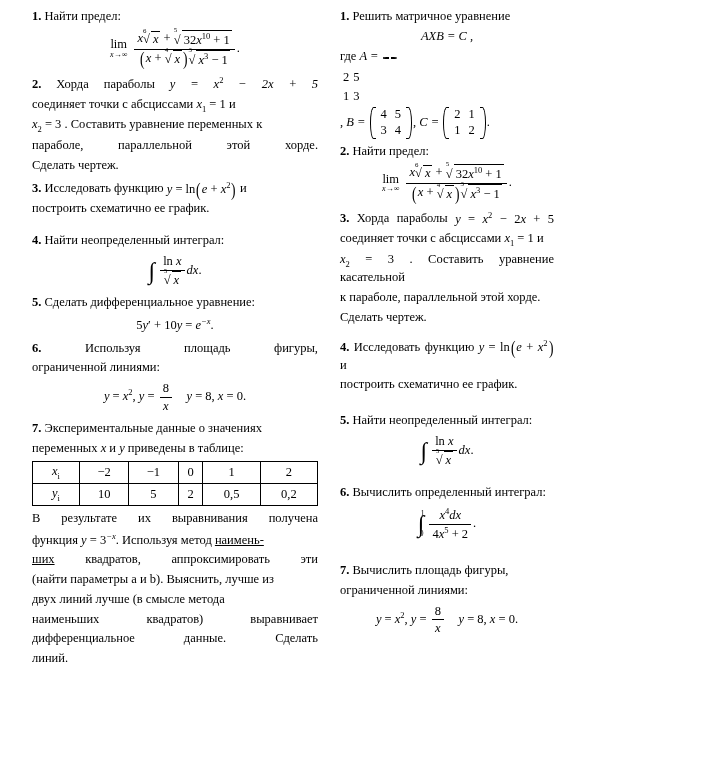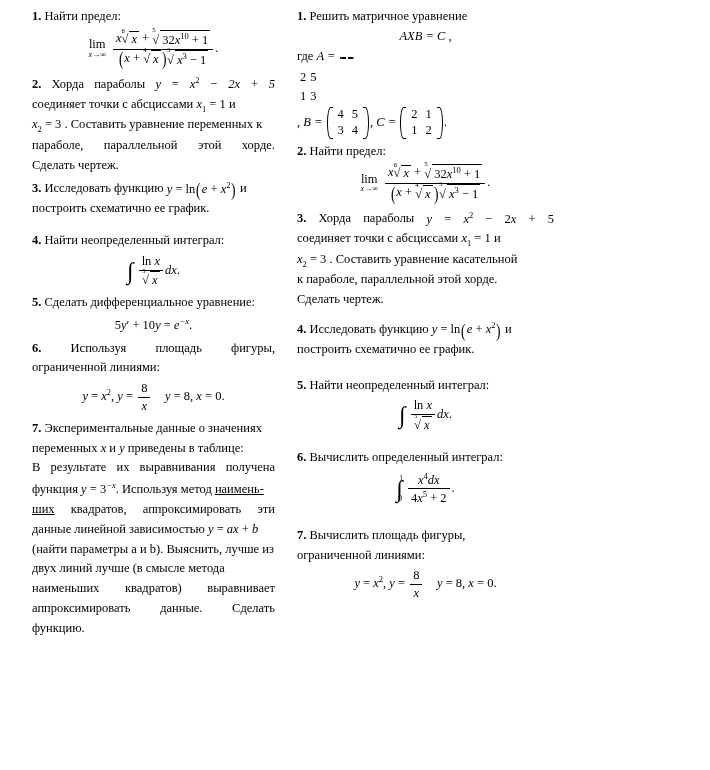--- a/index.html
+++ b/index.html
@@ -222,48 +222,64 @@
     </div>
 
     <div class="task">
       <p>
         <span class="num">7.</span>
         <span>Экспериментальные данные о значениях</span>
       </p>
       <p>
         <span>переменных</span> <span class="mi">x</span> <span>и</span> <span class="mi">y</span> <span>приведены в таблице:</span>
       </p>
+      <table class="data">
+        <tbody>
+            <tr>
+          <td class="hdr"><span class="mi">x</span><sub class="sb">i</sub></td>
+          <td>−2</td>
+          <td>−1</td>
+          <td>0</td>
+          <td>1</td>
+          <td>2</td>
+        </tr>
+        <tr>
+          <td class="hdr"><span class="mi">y</span><sub class="sb">i</sub></td>
+          <td>10</td>
+          <td>5</td>
+          <td>2</td>
+          <td>0,5</td>
+          <td>0,2</td>
+        </tr>
+      </tbody>
+        </table>
       <p class="just-sp">В результате их выравнивания получена</p>
       <p>
         <span>функция</span>
         <span><span class="mi">y</span> = 3<sup class="exp">−x</sup></span><span>. Используя метод</span>
         <span class="ul">наимень-</span>
       </p>
       <p class="just-sp">
         <span class="ul">ших</span>
         <span>квадратов, аппроксимировать</span>
         <span>эти</span>
       </p>
-      <p>
-        <span>данные линейной зависимостью</span>
-        <span><span class="mi">y</span> = <span class="mi">ax</span> + <span class="mi">b</span></span>
-      </p>
       <p>(найти параметры a и b). Выяснить, лучше из</p>
       <p>двух линий лучше (в смысле метода</p>
       <p class="just-sp">
         <span>наименьших</span>
         <span>квадратов)</span>
         <span>выравнивает</span>
       </p>
       <p class="just-sp">
-        <span>аппроксимировать</span>
+        <span>дифференциальное</span>
         <span>данные.</span>
         <span>Сделать</span>
       </p>
-      <p>функцию.</p>
+      <p>линий.</p>
     </div>
 
   </div>
 
   <div class="col right">
 
     <div class="task">
       <p>
         <span class="num">1.</span>
         <span>Решить матричное уравнение</span>

